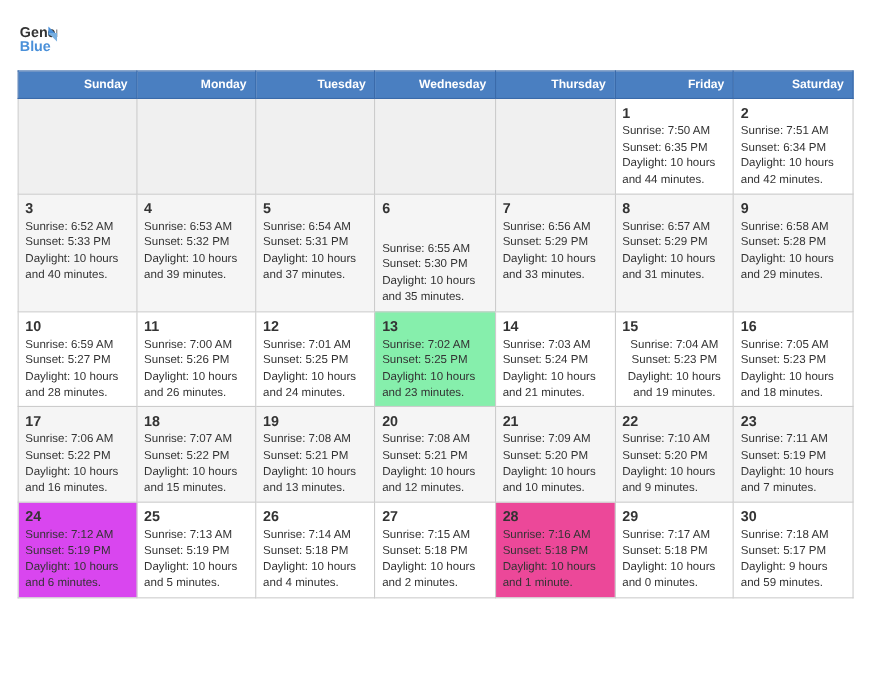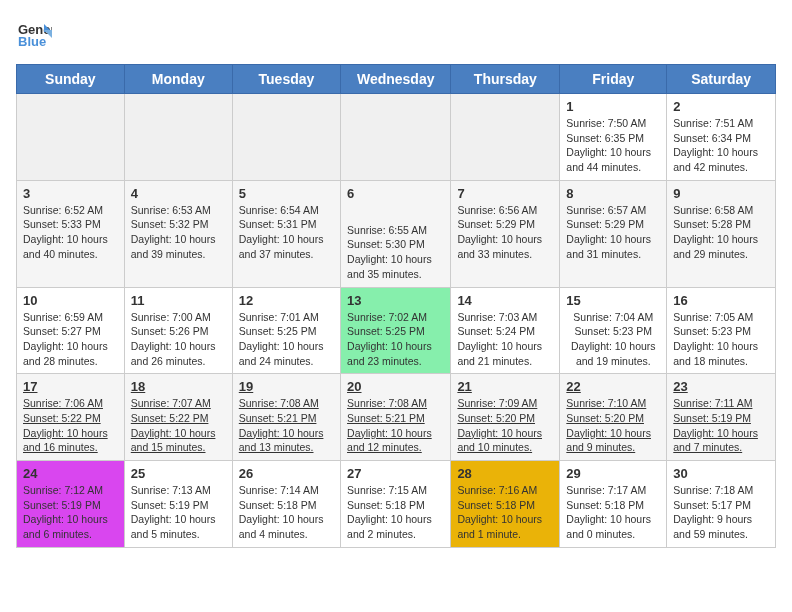--- a/index.html
+++ b/index.html
@@ -38,23 +38,23 @@
       color: #555;
     }
     .calendar {
       width: 100%;
       border-collapse: collapse;
       border: 1px solid #ccc;
     }
     .calendar th {
       background-color: #4a7fc1;
       color: #fff;
-      text-align: center;
+      text-align: right;
       padding: 6px 8px;
-      font-size: 14px;
+      font-size: 11px;
       border: 1px solid #3a6aaa;
     }
     .calendar td {
       vertical-align: top;
       border: 1px solid #ccc;
       padding: 5px 6px;
       width: 112px;
       min-height: 80px;
       font-size: 11px;
       color: #333;
@@ -76,21 +76,21 @@
     }
     tr:nth-child(odd) td:not(.empty) {
       background: #fff;
     }
     tr:nth-child(even) td:not(.empty) {
       background: #f7f7f7;
     }
     .calendar tbody tr:nth-child(1) td { background: #fff; }
     .calendar tbody tr:nth-child(2) td { background: #f7f7f7; }
     .calendar tbody tr:nth-child(3) td { background: #fff; }
-    .calendar tbody tr:nth-child(4) td { background: #f7f7f7; text-decoration: underline; }
+    .calendar tbody tr:nth-child(4) td { background: #f7f7f7; }
     .calendar tbody tr:nth-child(5) td { background: #fff; }
     td.empty { background: #f0f0f0 !important; }
   </style>
 </head>
 <body>
 
 <div class="header-section">
   <div class="logo">
     <svg class="logo-icon" viewBox="0 0 36 36">
       <text x="2" y="18" font-size="13" font-weight="bold" fill="#333">General</text>
@@ -314,21 +314,21 @@
 Daylight: 10 hours
 and 4 minutes.</div>
         </td>
         <td style="background: rgb(255, 255, 255);">
           <span class="day-number">27</span>
           <div class="day-info" style="white-space: pre-line;">Sunrise: 7:15 AM
 Sunset: 5:18 PM
 Daylight: 10 hours
 and 2 minutes.</div>
         </td>
-        <td style="background: #eab308;">
+        <td style="background: #ec4899;">
           <span class="day-number">28</span>
           <div class="day-info" style="white-space: pre-line;">Sunrise: 7:16 AM
 Sunset: 5:18 PM
 Daylight: 10 hours
 and 1 minute.</div>
         </td>
         <td style="background: rgb(255, 255, 255); margin-top: 16px;">
           <span class="day-number">29</span>
           <div class="day-info" style="white-space: pre-line;">Sunrise: 7:17 AM
 Sunset: 5:18 PM

